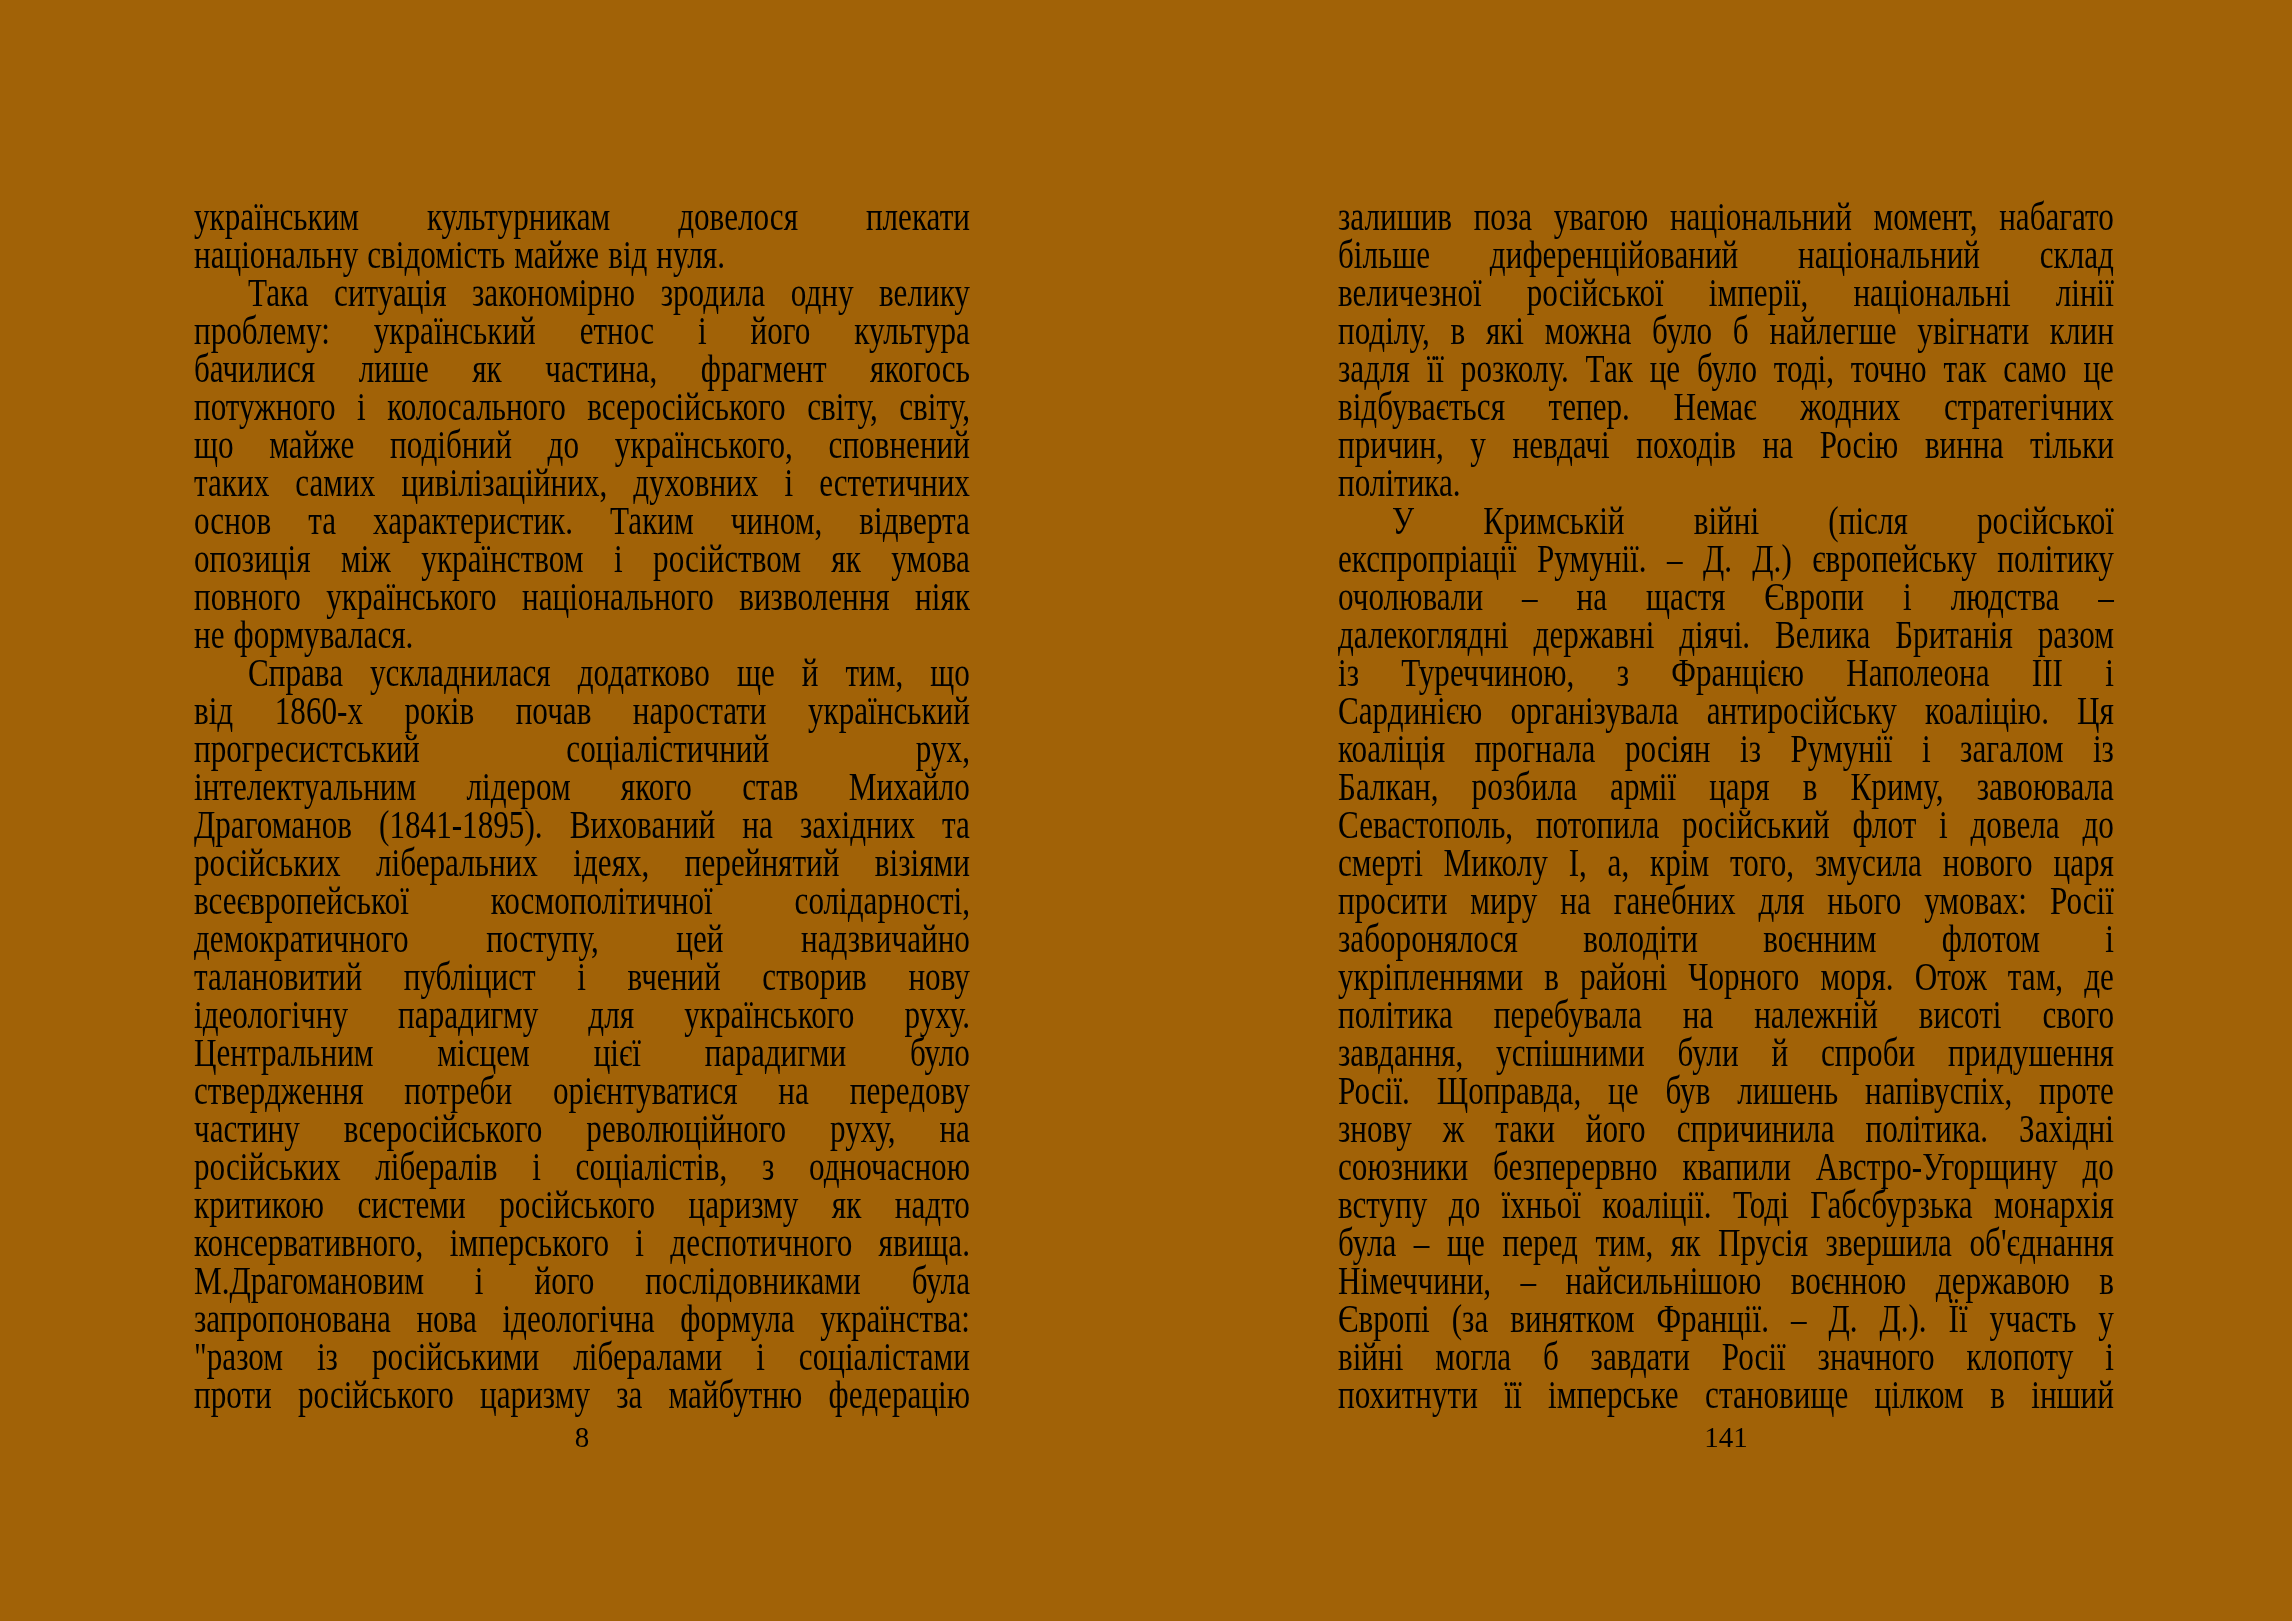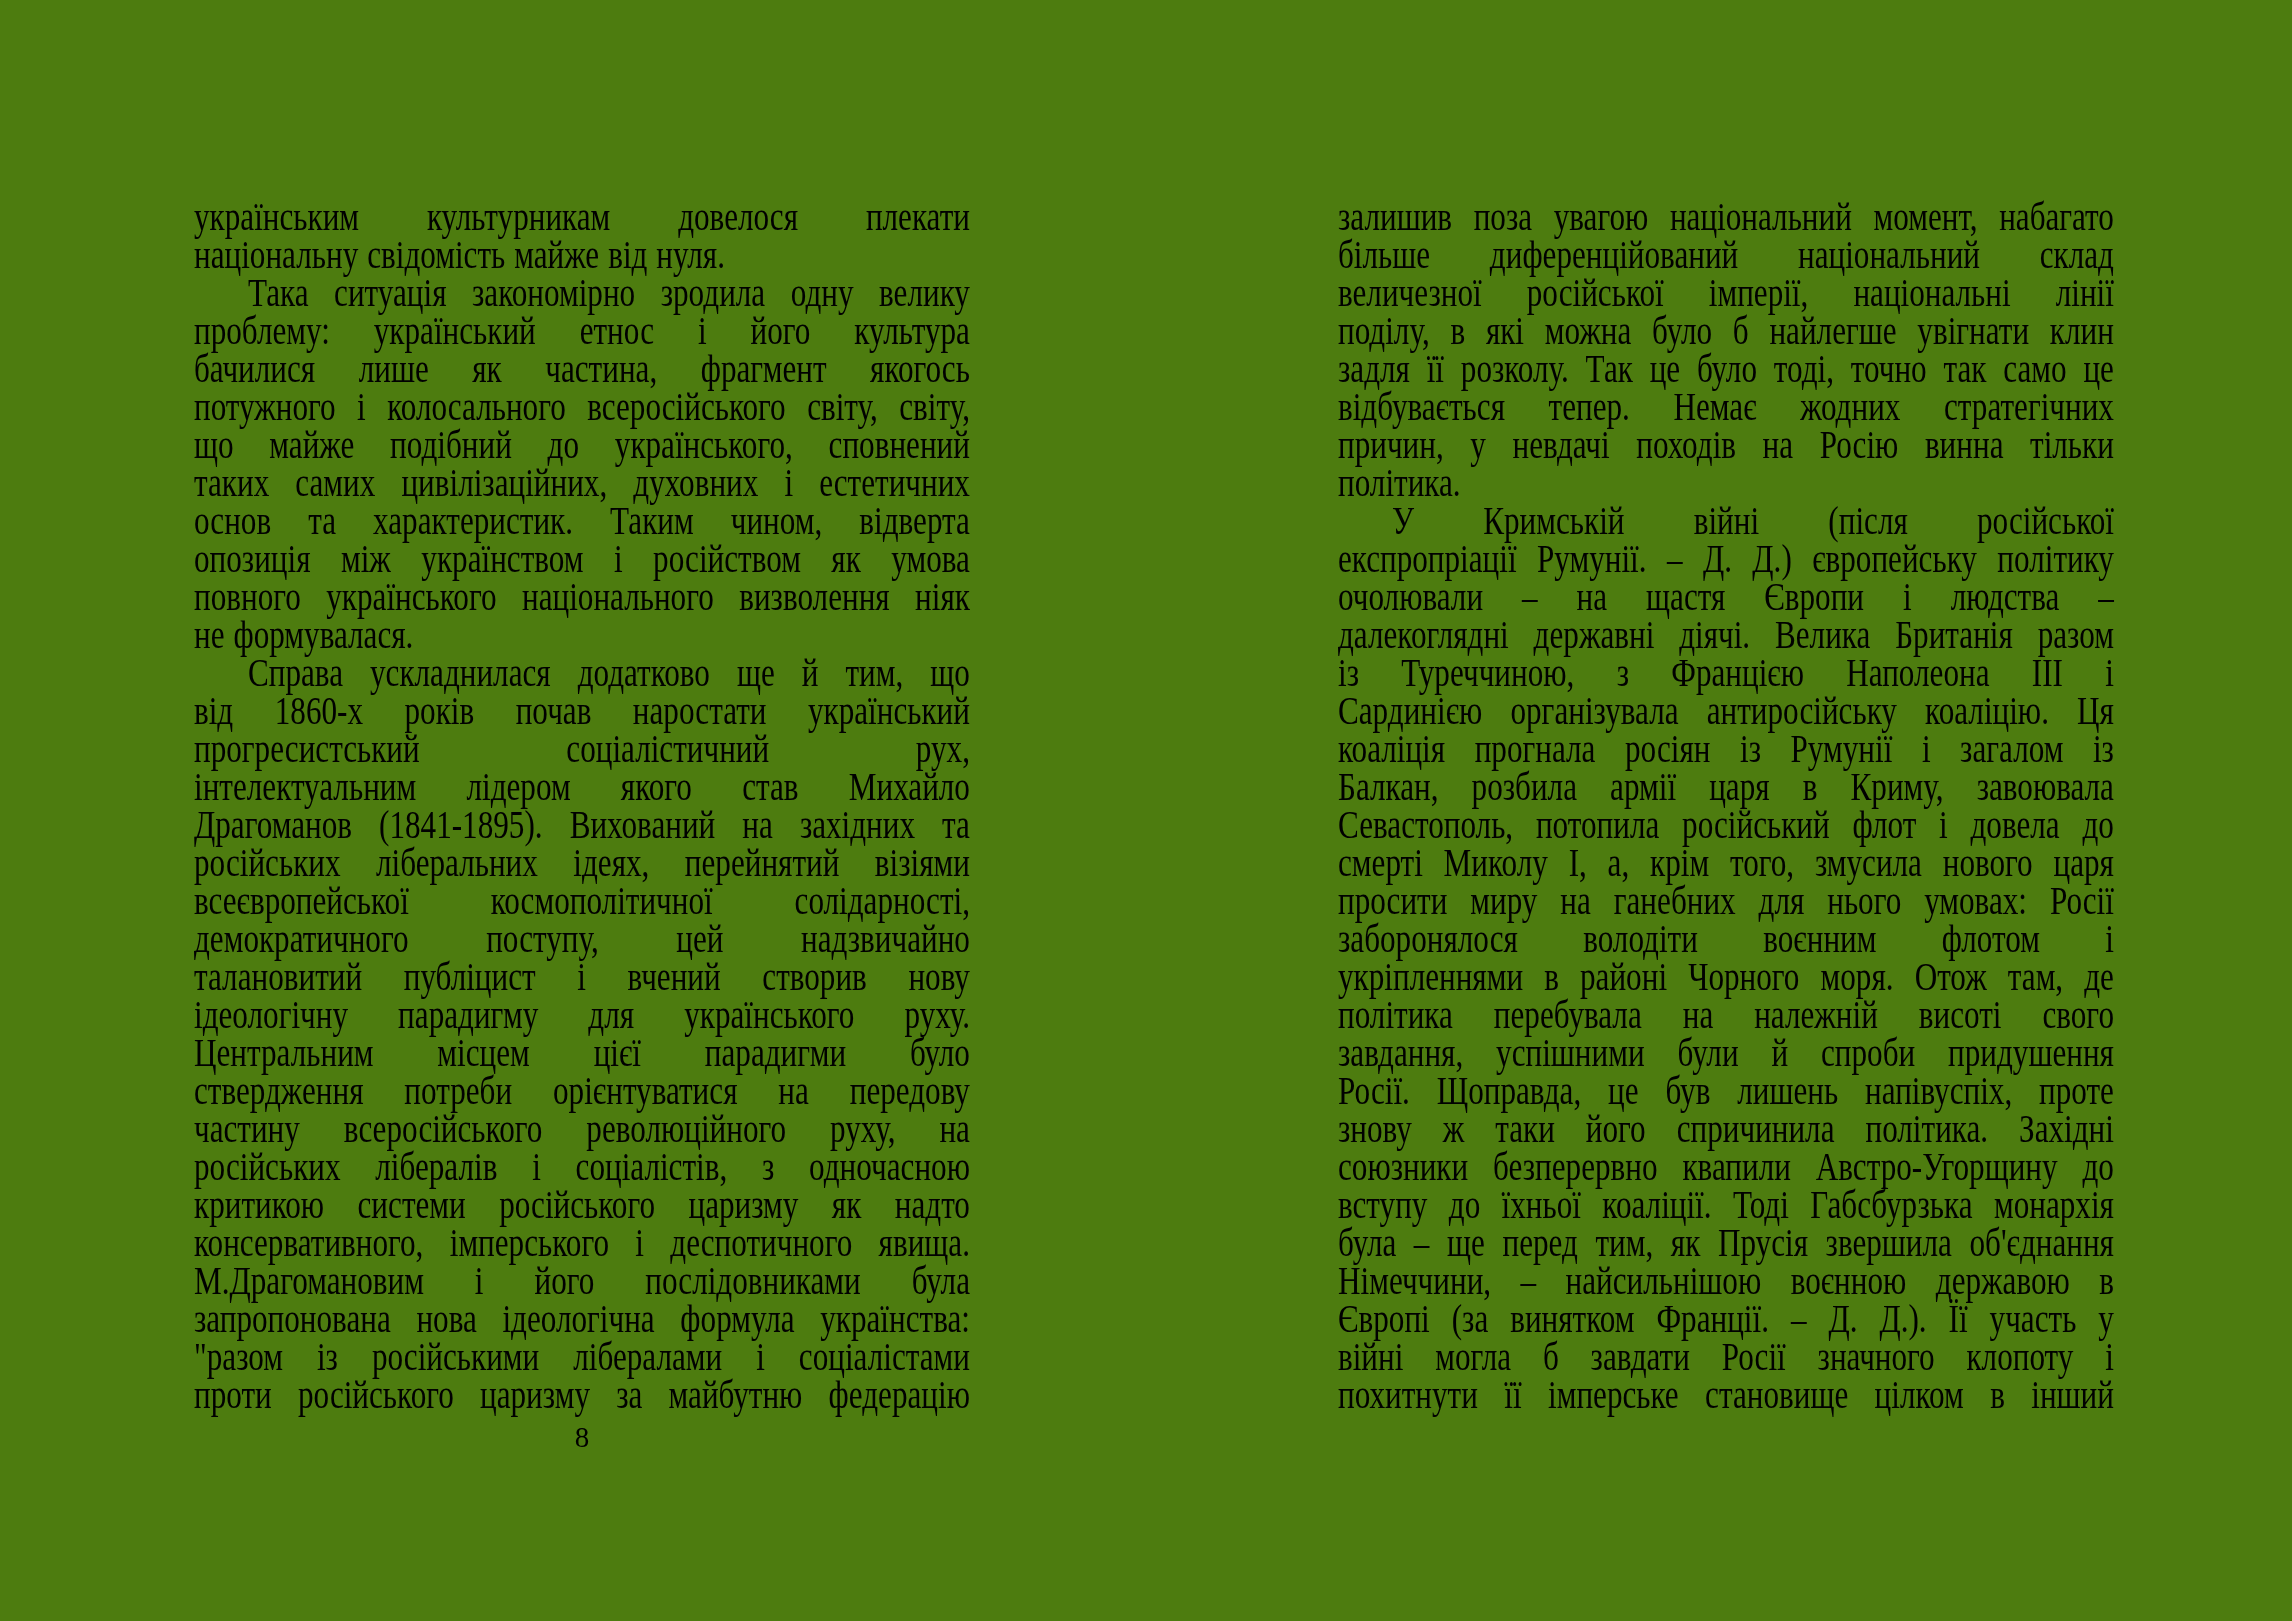--- a/index.html
+++ b/index.html
@@ -4,21 +4,21 @@
 <style>
   html, body {
     margin: 0;
     padding: 0;
     background: #e8e8e8;
   }
   .sheet {
     position: relative;
     width: 2293px;
     height: 1621px;
-    background: #4d7c0f;
+    background: #a16207;
     overflow: hidden;
     font-family: "Liberation Serif", "DejaVu Serif", serif;
     color: #000000;
   }
   .page-text {
     position: absolute;
     top: 196px;
     width: 1021px;              
     transform: scaleX(0.76);    
     transform-origin: 0 0;
@@ -568,15 +568,16 @@
         <span class="word">імперське</span>
         <span class="word">становище</span>
         <span class="word">цілком</span>
         <span class="word">в</span>
         <span class="word">інший</span>
       </div>
     </div>
 
   <div class="pagenum left">8</div>
 
+  <div class="pagenum right">141</div>
 
 </div>
 
 
 </body></html>

